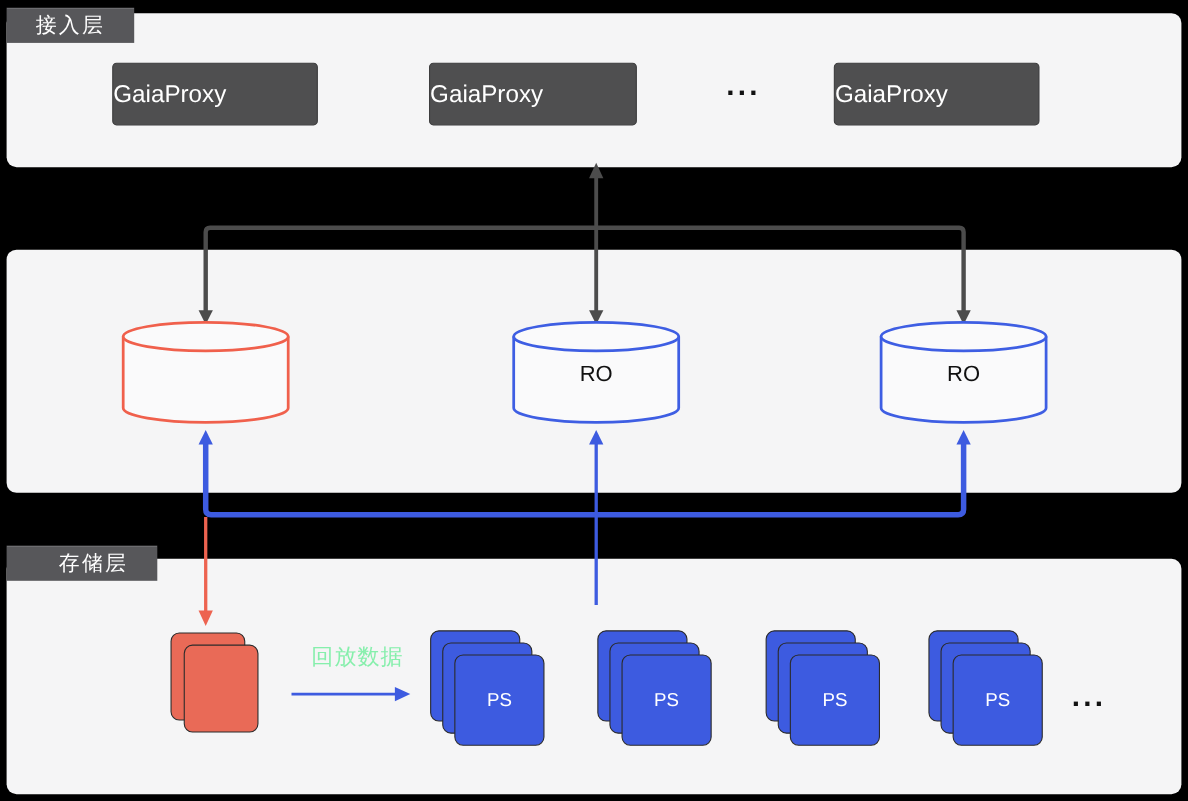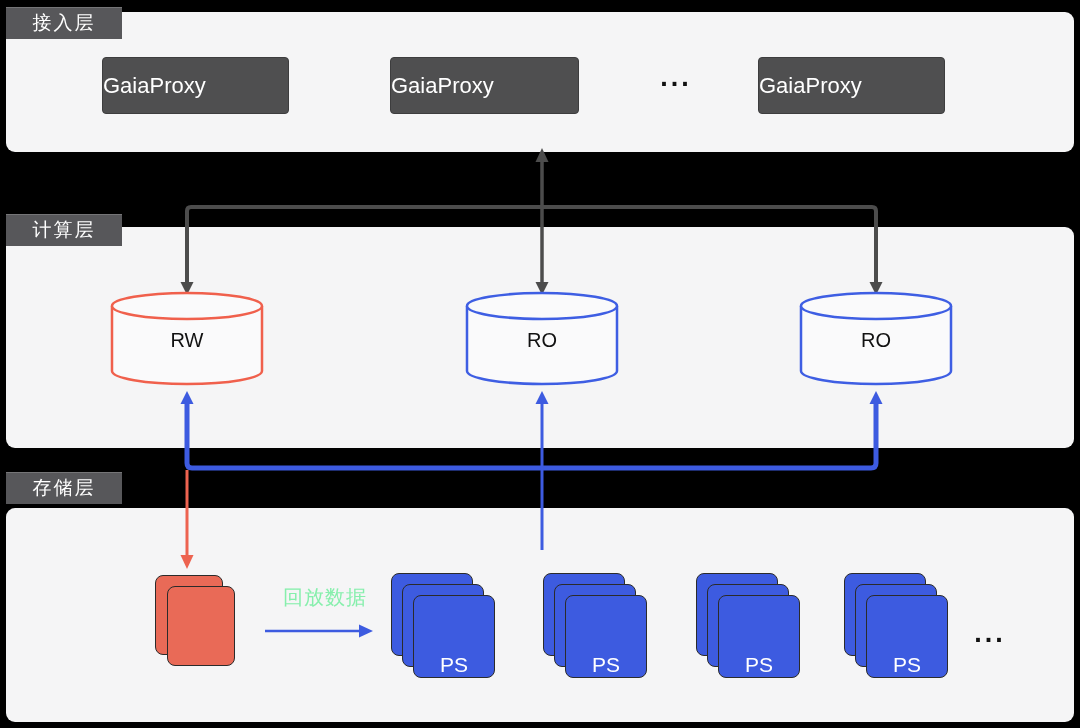--- a/index.html
+++ b/index.html
@@ -12,21 +12,21 @@
   .band-compute{top:227px;height:221px;}
   .band-storage{top:508px;height:214px;}
 
   .tab{
     position:absolute;left:6px;width:116px;height:32px;background:#57575a;
     color:#fff;display:flex;align-items:center;justify-content:center;
     font-size:19px;letter-spacing:2px;box-shadow:0 1px 0 rgba(255,255,255,.18) inset;
   }
   .tab-access{top:7px;}
   .tab-compute{top:214px;}
-  .tab-storage{top:472px;}
+  .tab-storage{top:496px;padding-left:21px;}
 
   .proxy{
     position:absolute;top:57px;height:55px;background:#4f4f50;border:1px solid #3d3d3e;
     border-radius:4px;color:#fff;display:flex;align-items:center;
     font-size:22px;
   }
   .proxy-1{left:102px;width:185px;}
   .proxy-2{left:390px;width:187px;}
   .proxy-3{left:758px;width:185px;}
 
@@ -56,21 +56,21 @@
   .ps-stack-4{left:844px;top:573px;}
   .card{position:absolute;border-radius:8px;border:1.5px solid #2b2b2b;box-sizing:border-box;
         display:flex;align-items:center;justify-content:center;color:#fff;}
   .red-card{background:#e96a57;width:68px;height:80px;}
   .blue-card{background:#3d5be0;width:82px;height:83px;}
   .log-stack .c1{left:0;top:0;}
   .log-stack .c2{left:12px;top:11px;}
   .log-stack .c3{left:24px;top:22px;font-size:21px;}
   .stack .b1{left:0;top:0;}
   .stack .b2{left:11px;top:11px;}
-  .stack .b3{left:22px;top:22px;font-size:21px;align-items:flex-end;}
+  .stack .b3{left:22px;top:22px;font-size:17px;}
 
   .replay-label{
     position:absolute;left:268px;top:584px;width:114px;text-align:center;
     font-size:20px;color:#86efac;letter-spacing:1px;
   }
 </style>
 </head>
 <body>
 
 <div class="canvas">
@@ -109,44 +109,40 @@
 
     <g>
       <line x1="265" y1="631" x2="361" y2="631" stroke="#3d5be0" stroke-width="2.5"></line>
       <polygon points="373,631 359,624.5 359,637.5" fill="#3d5be0"></polygon>
     </g>
   </svg>
 
   <div class="tab tab-access">
     <span>接入层</span>
   </div>
-  <div class="tab tab-compute">
-    <span>计算层</span>
-  </div>
   <div class="tab tab-storage">
     <span>存储层</span>
   </div>
 
   <div class="proxy proxy-1">
     <span>GaiaProxy</span>
   </div>
   <div class="proxy proxy-2">
     <span>GaiaProxy</span>
   </div>
   <div class="ellipsis access-ellipsis">...</div>
   <div class="proxy proxy-3">
     <span>GaiaProxy</span>
   </div>
 
   <div class="cylinder cyl-rw">
     <svg width="160" height="108" viewBox="0 0 160 108">
       <path class="stroke-red" d="M5,17 L5,82 A75,13 0 0,0 155,82 L155,17" fill="#fafafb" stroke-width="2.5"></path>
       <ellipse class="stroke-red" cx="80" cy="17" rx="75" ry="13" fill="#fafafb" stroke-width="2.5"></ellipse>
     </svg>
-    <span class="cyl-label">RW</span>
   </div>
   <div class="cylinder cyl-ro-1">
     <svg width="160" height="108" viewBox="0 0 160 108">
       <path class="stroke-blue" d="M5,17 L5,82 A75,13 0 0,0 155,82 L155,17" fill="#fafafb" stroke-width="2.5"></path>
       <ellipse class="stroke-blue" cx="80" cy="17" rx="75" ry="13" fill="#fafafb" stroke-width="2.5"></ellipse>
     </svg>
     <span class="cyl-label">RO</span>
   </div>
   <div class="cylinder cyl-ro-2">
     <svg width="160" height="108" viewBox="0 0 160 108">

